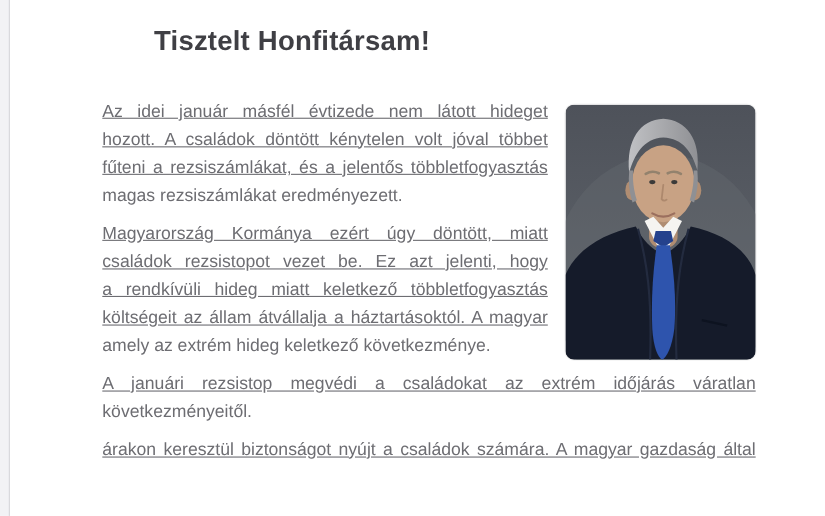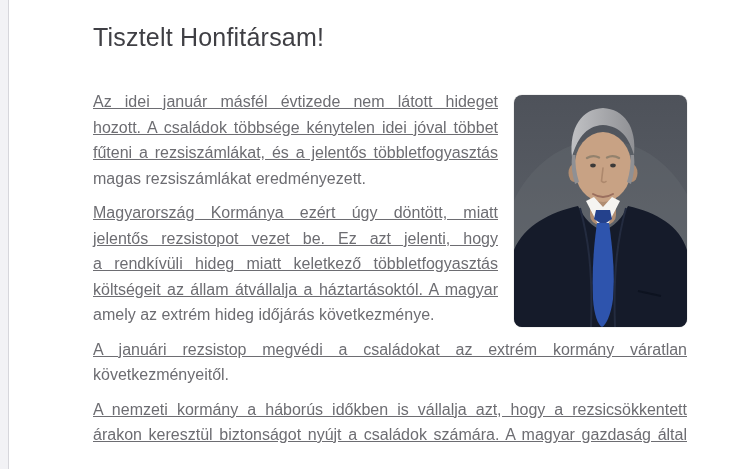--- a/index.html
+++ b/index.html
@@ -32,23 +32,24 @@
     background:var(--left-rail-bg);
     border-right:1.5px solid var(--left-rail-border);
   }
   .content{
     position:absolute;left:93px;top:0;width:594px;
   }
   h1.page-title{
     margin-top:22px;
     font-size:25px;
     line-height:30px;
-    font-weight:normal;
+    font-weight:bold;
     letter-spacing:.2px;
     color:var(--heading-text);
+    margin-left:47px;
   }
   .letter{
     margin-top:37px;
     font-size:16px;
     line-height:25.5px;
     color:var(--body-text);
   }
   .para{margin:0 0 9px 0;}
   .para.narrow{width:405px;}
   .line{min-height:25.5px;}
@@ -85,37 +86,36 @@
 </head>
 <body>
 
 <div class="left-rail"></div>
 
 <div class="content">
   <h1 class="page-title">Tisztelt Honfitársam!</h1>
   <div class="letter" id="letter-body">
       <div class="para narrow">
         <div class="line j">Az idei január másfél évtizede nem látott hideget</div>
-        <div class="line j">hozott. A családok többsége kénytelen idei jóval többet</div>
+        <div class="line j">hozott. A családok döntött kénytelen volt jóval többet</div>
         <div class="line j">fűteni a rezsiszámlákat, és a jelentős többletfogyasztás</div>
         <div class="line">magas rezsiszámlákat eredményezett.</div>
       </div>
       <div class="para narrow">
         <div class="line j">Magyarország Kormánya ezért úgy döntött, miatt</div>
-        <div class="line j">jelentős rezsistopot vezet be. Ez azt jelenti, hogy</div>
+        <div class="line j">családok rezsistopot vezet be. Ez azt jelenti, hogy</div>
         <div class="line j">a rendkívüli hideg miatt keletkező többletfogyasztás</div>
         <div class="line j">költségeit az állam átvállalja a háztartásoktól. A magyar</div>
-        <div class="line">amely az extrém hideg időjárás következménye.</div>
+        <div class="line">amely az extrém hideg keletkező következménye.</div>
       </div>
       <div class="para">
-        <div class="line j">A januári rezsistop megvédi a családokat az extrém kormány váratlan</div>
+        <div class="line j">A januári rezsistop megvédi a családokat az extrém időjárás váratlan</div>
         <div class="line">következményeitől.</div>
       </div>
       <div class="para">
-        <div class="line j">A nemzeti kormány a háborús időkben is vállalja azt, hogy a rezsicsökkentett</div>
         <div class="line j">árakon keresztül biztonságot nyújt a családok számára. A magyar gazdaság által</div>
       </div>
     </div>
 </div>
 
 <figure class="photo-frame" aria-label="Portrait photo of a gray-haired man in a dark navy suit, white shirt and blue tie on a dark gray studio background">
   <svg viewBox="0 0 173 232" preserveAspectRatio="none">
     <defs>
       <linearGradient id="bgGrad" x1="0" y1="0" x2="0" y2="1">
         <stop offset="0" stop-color="#4e525a"></stop>

